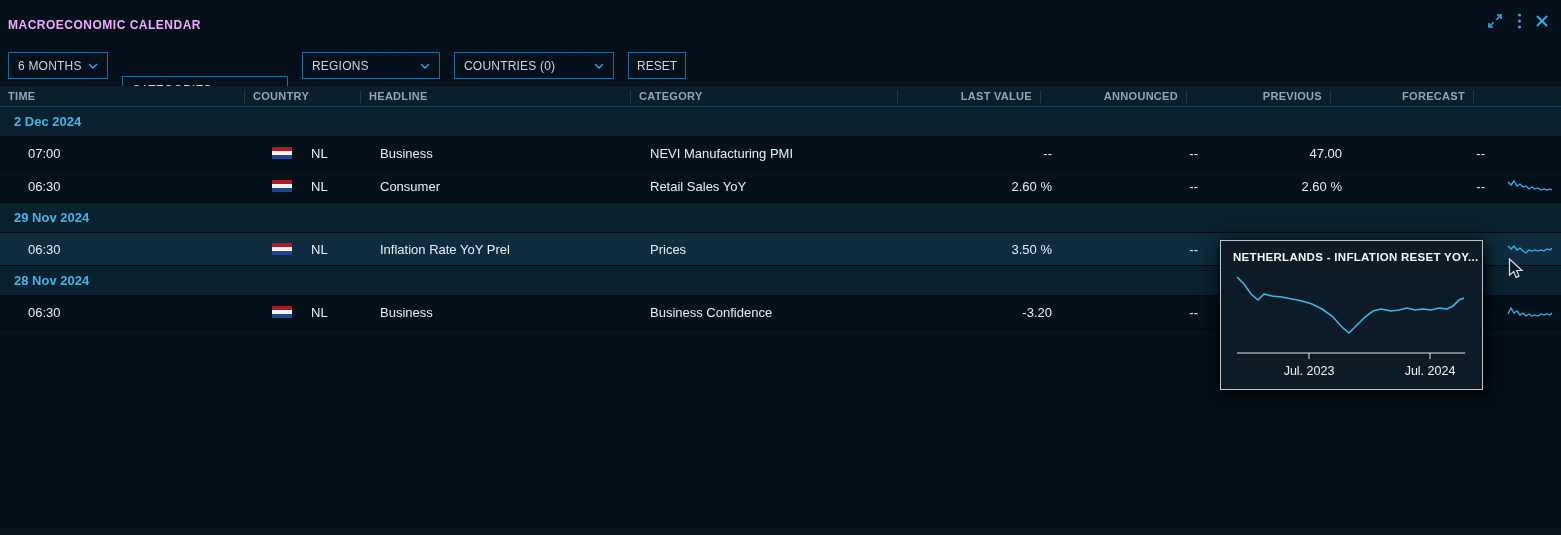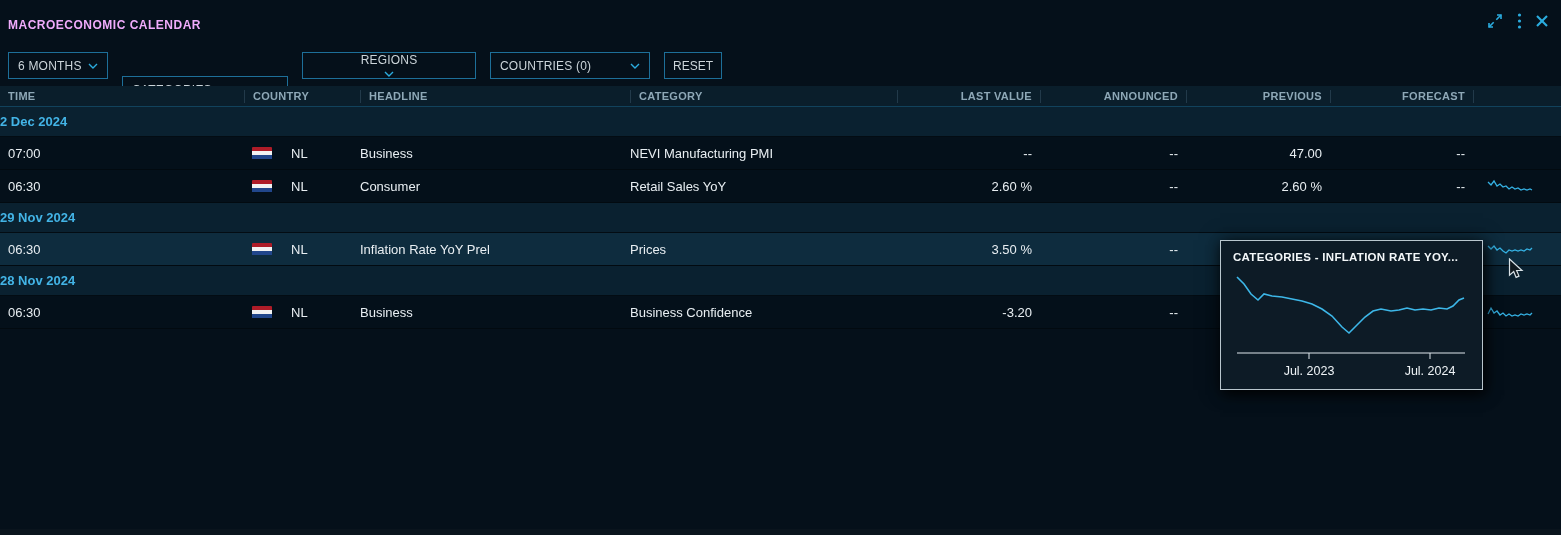--- a/index.html
+++ b/index.html
@@ -18,21 +18,21 @@
   .window-icons svg { display:block; cursor:pointer; }
   
   .filters { position:absolute; left:8px; top:52px; display:flex; gap:14px; }
   .dropdown {
     height:27px; border:1px solid #1d6f99; display:flex; align-items:center;
     justify-content:space-between; padding:0 9px; font-size:12px; color:#ccd5da;
     cursor:pointer; background:transparent; letter-spacing:.2px;
   }
   .dd-period { width:100px; }
   .dd-categories { width:166px;margin-top:24px; }
-  .dd-regions { width:174px;flex-direction:column; }
+  .dd-regions { width:138px; }
   .dd-countries { width:160px; }
   .reset-btn {
     height:27px; width:58px; border:1px solid #1d6f99; display:flex; align-items:center;
     justify-content:center; font-size:12px; color:#ccd5da; cursor:pointer; background:transparent;
   }
   
   .table { position:absolute; top:86px; left:0; right:0; }
   .grid-cols {
     display:grid;
     grid-template-columns:244px 116px 270px 267px 143px 146px 144px 143px 1fr;
@@ -41,23 +41,23 @@
   .hdr {
     height:21px; background:#0a1e2b; border-bottom:1px solid #11425c;
     font-size:11px; font-weight:bold; color:#8ea8b7; letter-spacing:.3px;
   }
   .hdr .cell { display:flex; align-items:center; height:13px; padding:0 8px; border-left:1px solid rgba(125,160,185,.22); cursor:pointer; }
   .hdr .cell:first-child { border-left:none; }
   .hdr .cell.num { justify-content:flex-end; }
   .row.date {
     height:30px; background:#0a2130; border-bottom:1px solid #030c13;
     color:#43b4e6; font-weight:bold; font-size:13px;
-    display:flex; align-items:center; padding-left:0;
-  }
-  .row.event { height:33px; background:#04101a; border-bottom:1px solid #020a10; font-size:13px; cursor:default; }
+    display:flex; align-items:center; padding-left:14px;
+  }
+  .row.event { height:33px; background:#04101a; border-bottom:1px solid #020a10; font-size:13px; cursor:default;padding-left:20px; }
   .row.event.hover { background:#0e2c3e; }
   .cell.time { padding-left:8px; }
   .cell.country { display:flex; align-items:center; gap:19px; padding-left:8px; }
   .cell.num { text-align:right; padding-right:8px; }
   .flag { width:20px; height:13px; display:inline-flex; flex-direction:column; overflow:hidden; border-radius:1px; flex:none; }
   .flag .f { flex:1; }
   .flag .f.r { background:#AE1C28; }
   .flag .f.w { background:#f2f2f2; }
   .flag .f.b { background:#21468B; }
   .cell.spark svg { display:block; margin-left:14px; }
@@ -258,21 +258,21 @@
     <div class="cell spark">
       <svg width="46" height="16" viewBox="0 0 46 16">
           <polyline points="1,10 4,4 7,9 10,7 13,11 16,9 19,12 22,10 25,12 28,11 31,12 34,10 37,11 40,10 43,11 45,9"></polyline>
         </svg>
     </div>
   </div>
 
 </div>
 
 <div class="tooltip">
-  <div class="tooltip-title">CATEGORIES - INFLATION RATE YOY...</div>
+  <div class="tooltip-title">NETHERLANDS - INFLATION RESET YOY...</div>
   <svg class="tooltip-chart" width="242" height="114" viewBox="0 0 242 114">
     <polyline class="series" points="6,8 13,15 20,25 27,31 33,25 41,27 51,28 61,30 71,32 81,35 91,40 101,47 111,58 118,64 126,56 134,48 142,42 150,40 160,42 168,41 176,39 184,41 192,40 200,41 208,39 216,40 222,37 228,31 233,29"></polyline>
     <path class="axis" d="M6 84 H234"></path>
     <path class="axis" d="M78 84 V90"></path>
     <path class="axis" d="M199 84 V90"></path>
     <text x="78" y="106" text-anchor="middle">Jul. 2023</text>
     <text x="199" y="106" text-anchor="middle">Jul. 2024</text>
   </svg>
 </div>
 

